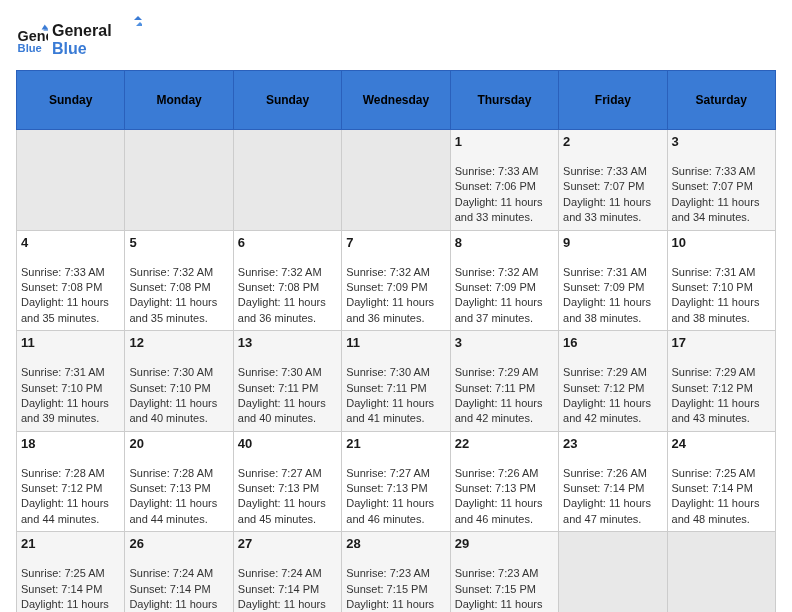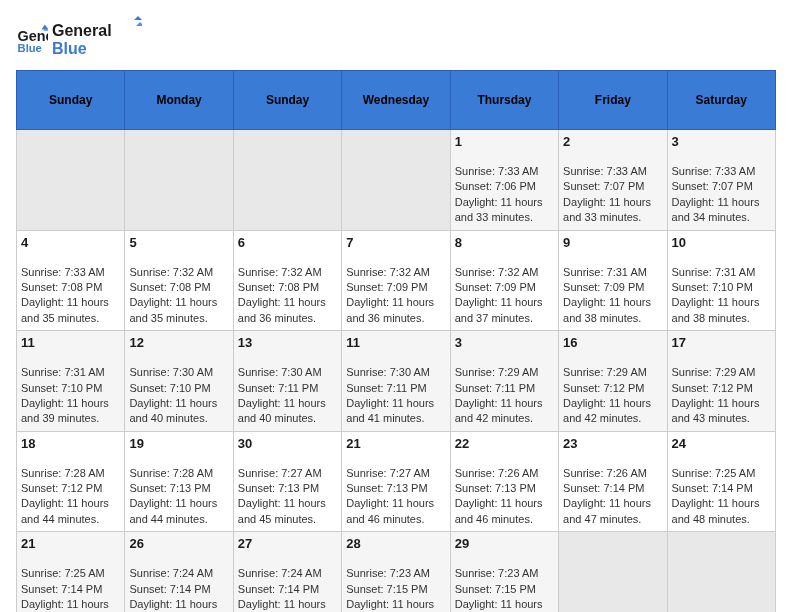--- a/index.html
+++ b/index.html
@@ -251,28 +251,28 @@
       </tr>
       <tr>
         <td>
           <span class="day-num">18</span>
           <div class="day-info" style="white-space: pre-line;">Sunrise: 7:28 AM
 Sunset: 7:12 PM
 Daylight: 11 hours
 and 44 minutes.</div>
         </td>
         <td>
-          <span class="day-num">19</span>
+          <span class="day-num">20</span>
           <div class="day-info" style="white-space: pre-line;">Sunrise: 7:28 AM
 Sunset: 7:13 PM
 Daylight: 11 hours
 and 44 minutes.</div>
         </td>
         <td>
-          <span class="day-num">30</span>
+          <span class="day-num">40</span>
           <div class="day-info" style="white-space: pre-line;">Sunrise: 7:27 AM
 Sunset: 7:13 PM
 Daylight: 11 hours
 and 45 minutes.</div>
         </td>
         <td>
           <span class="day-num">21</span>
           <div class="day-info" style="white-space: pre-line;">Sunrise: 7:27 AM
 Sunset: 7:13 PM
 Daylight: 11 hours

